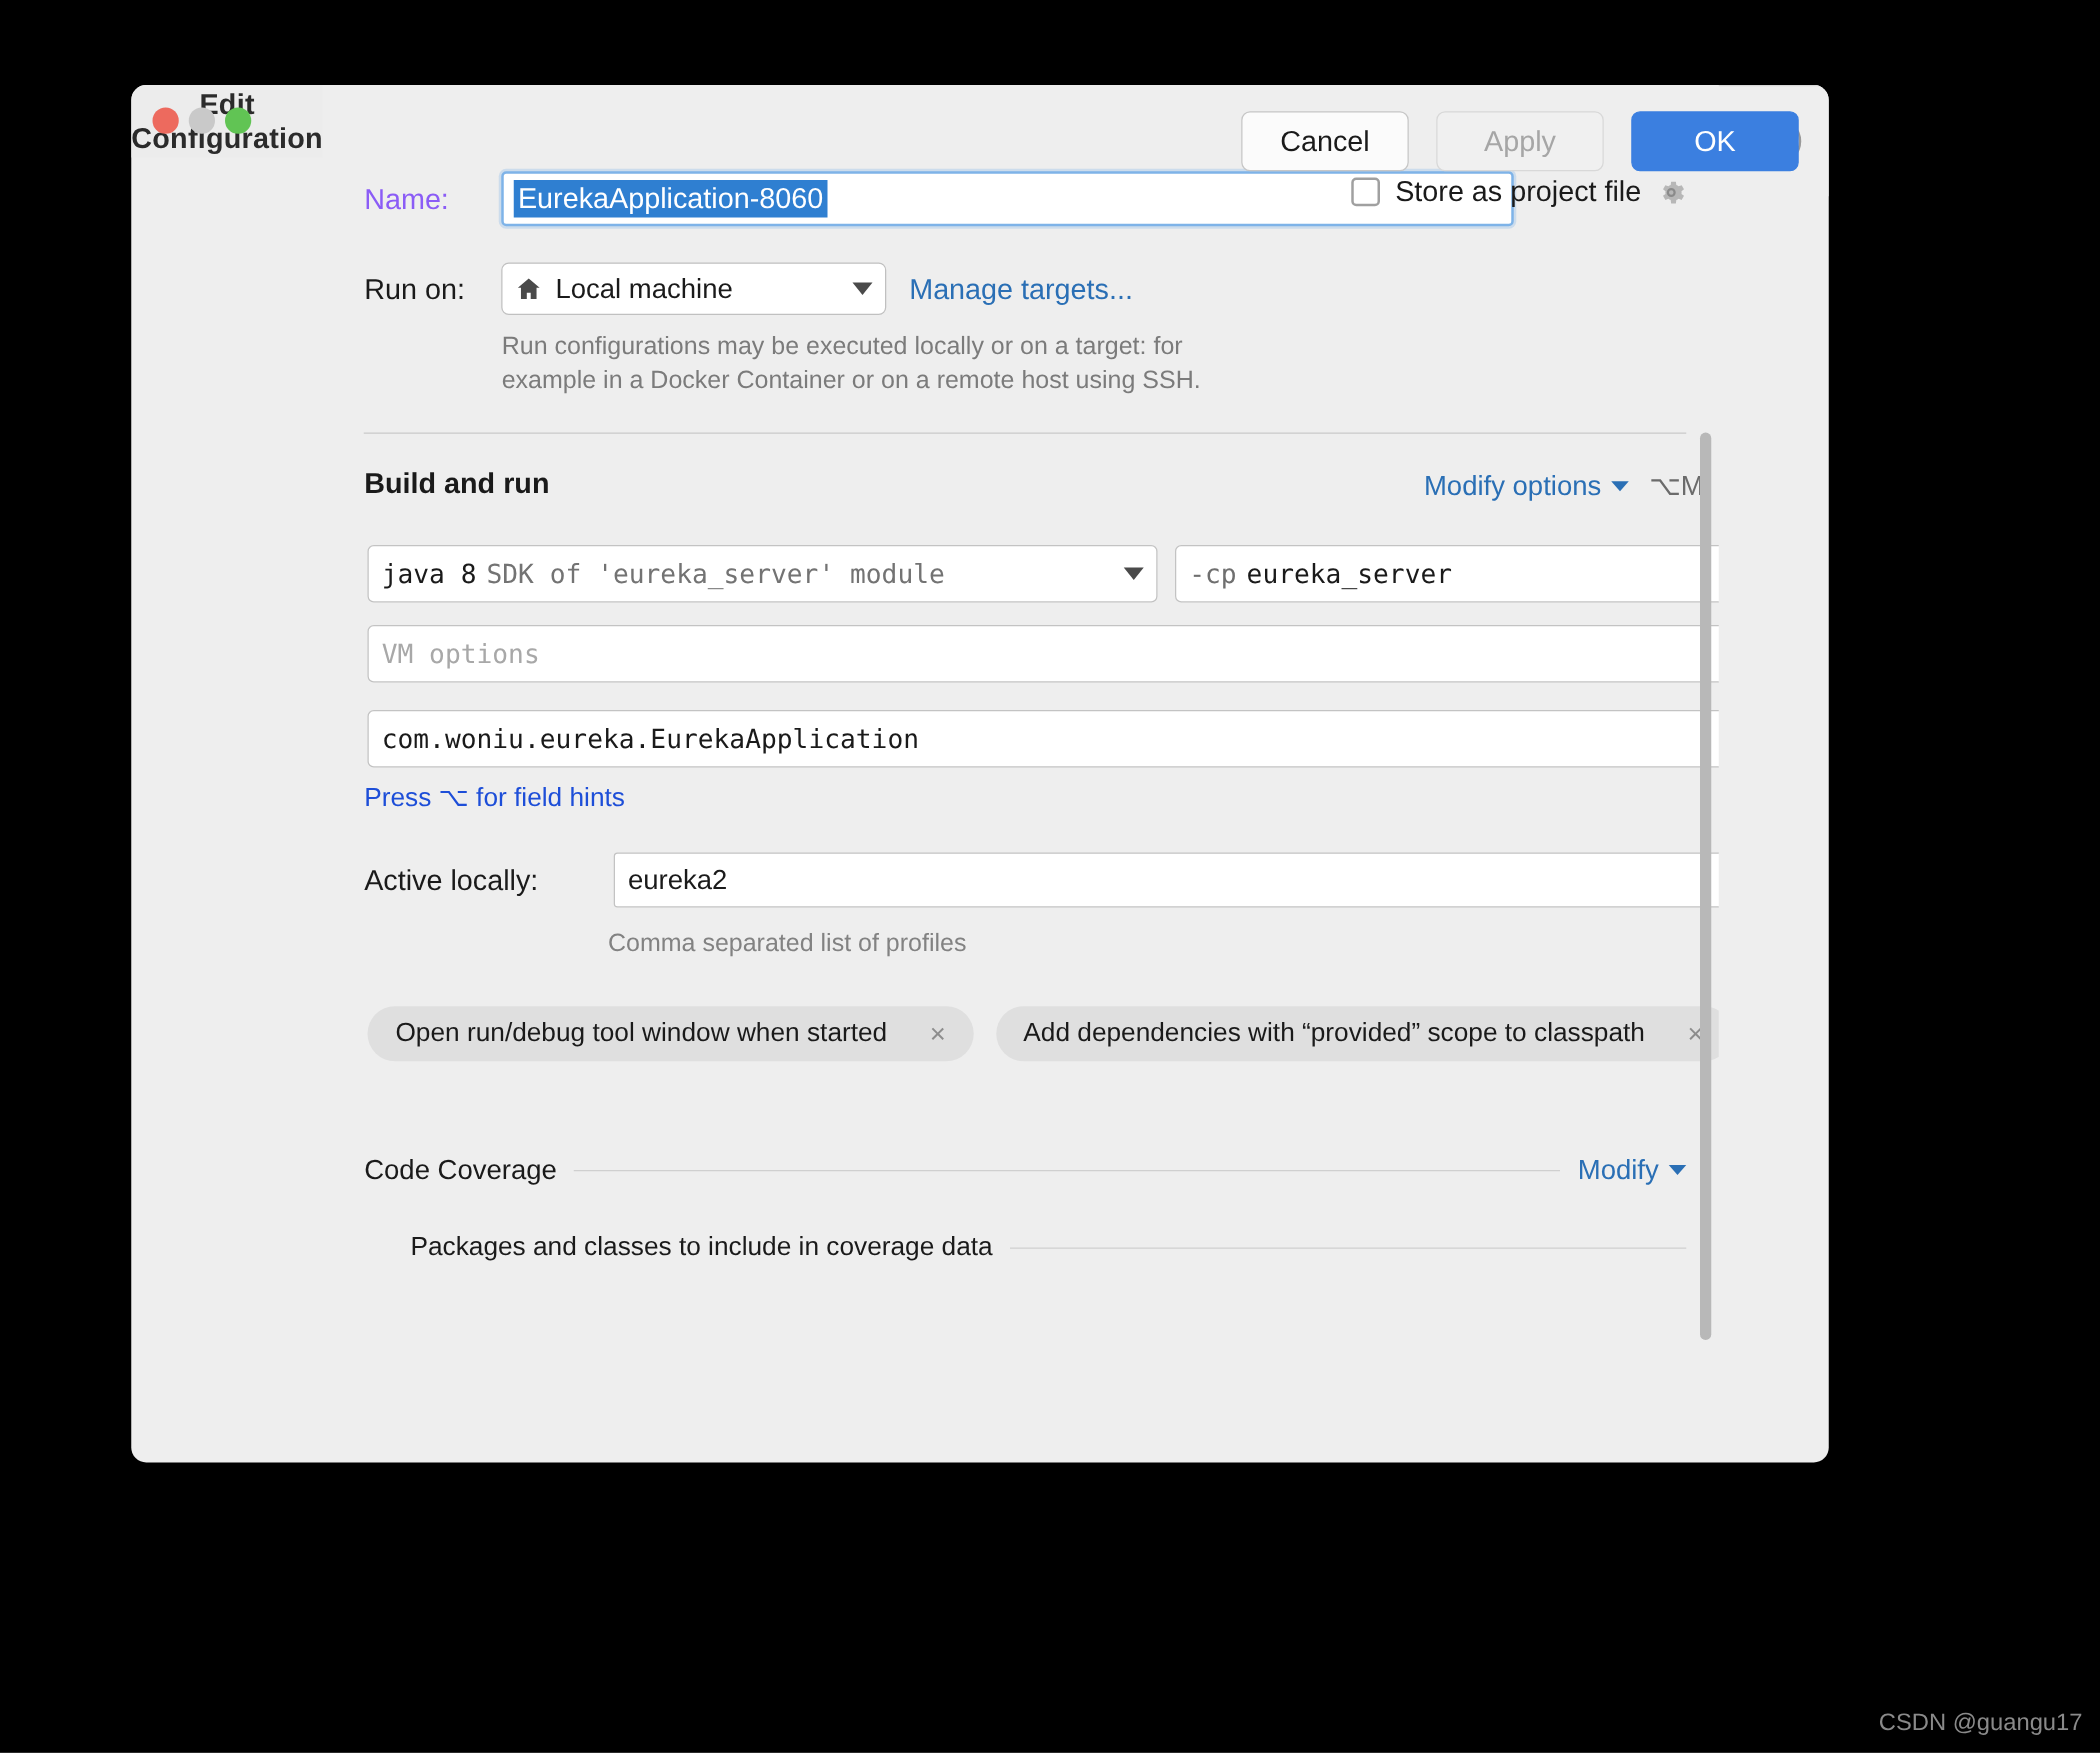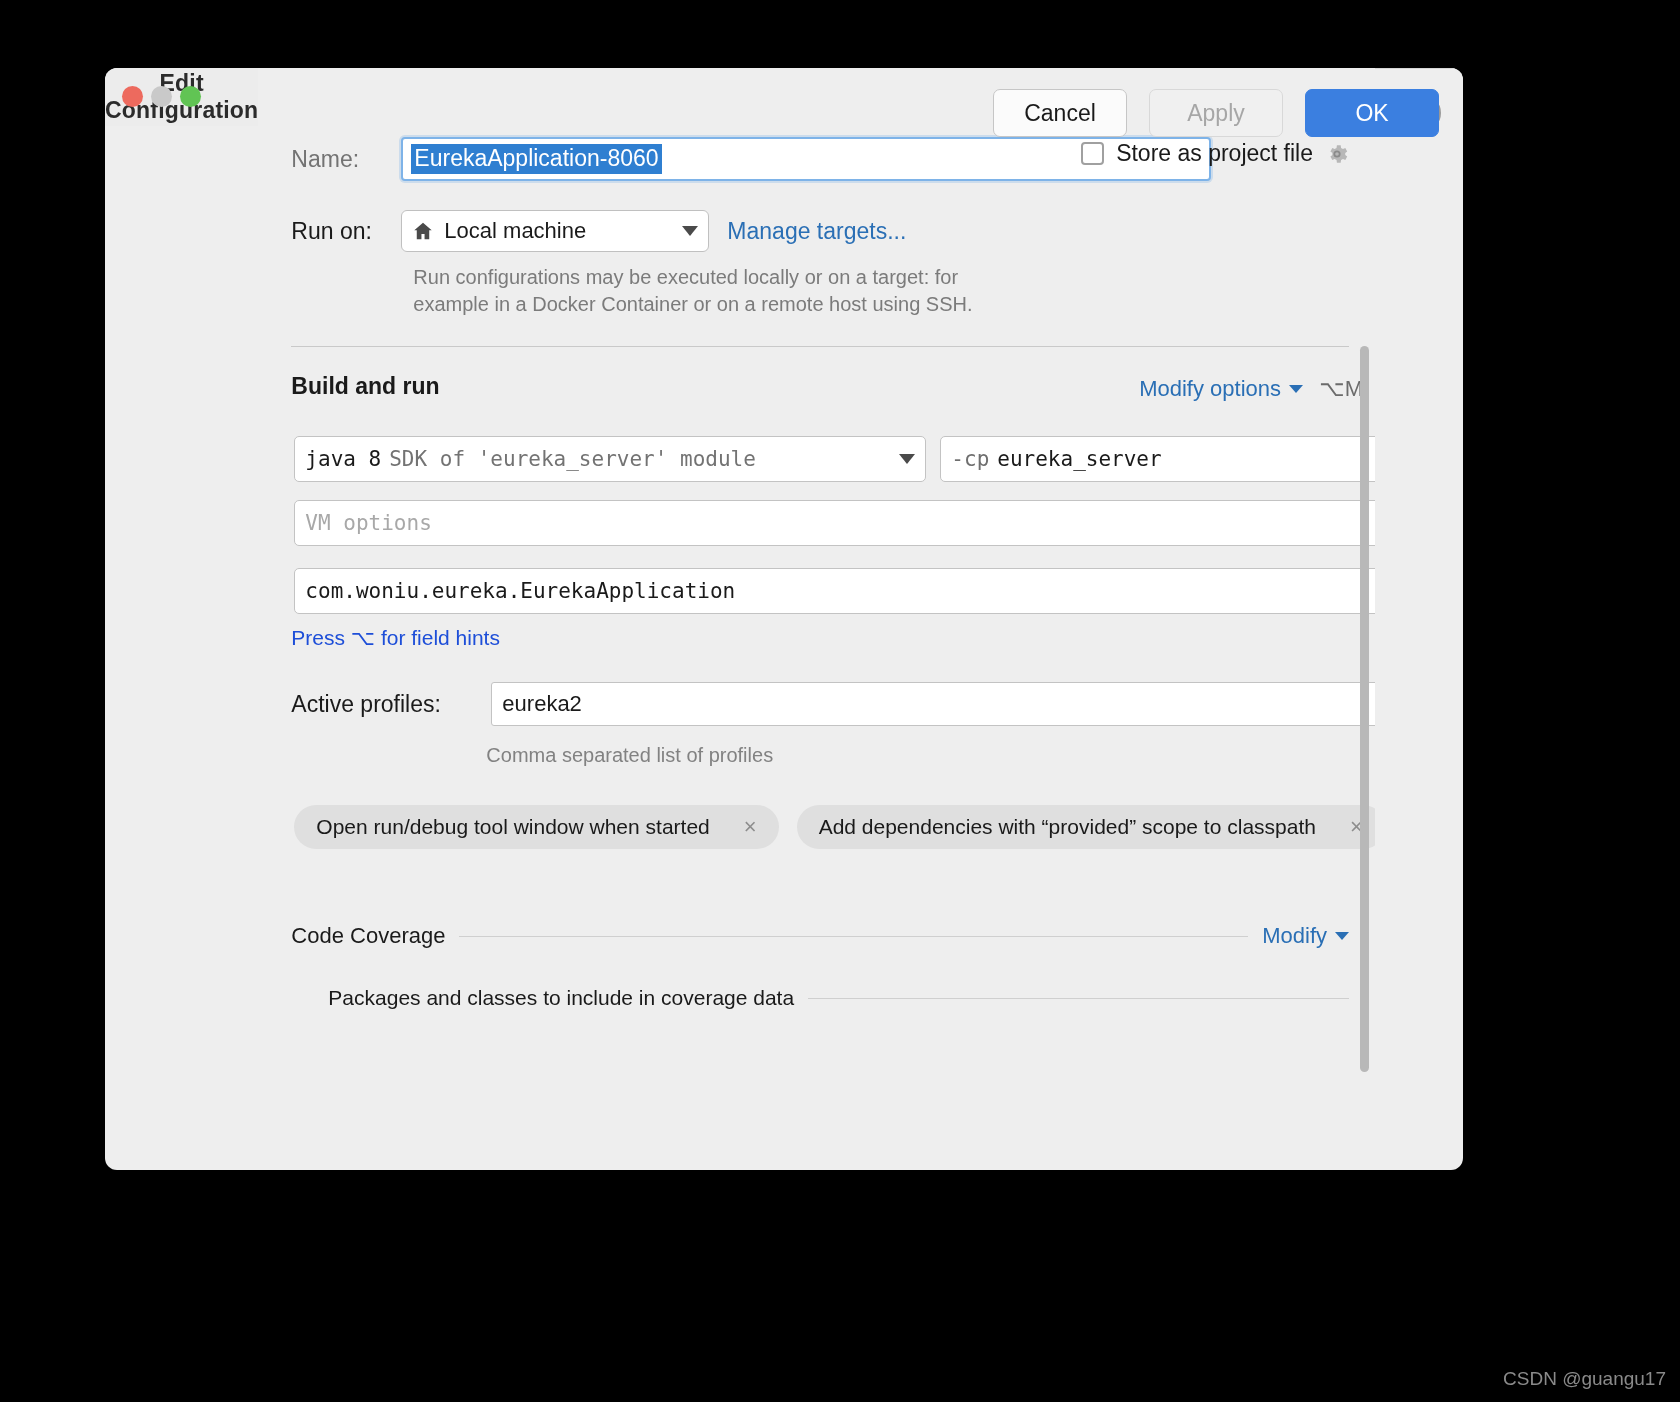--- a/index.html
+++ b/index.html
@@ -83,21 +83,21 @@
     left: 33px;
     top: 68px;
     right: 26px;
     height: 46px;
     display: flex;
     align-items: center;
   }
   .label-name {
     width: 110px;
     font-size: 23px;
-    color: #737373;
+    color: #8b5cf6;
   }
   .name-field {
     width: 810px;
     height: 44px;
     background: #ffffff;
     border: 2px solid #7eb3e8;
     border-radius: 4px;
     box-shadow: 0 0 0 2px rgba(126,179,232,0.30);
     display: flex;
     align-items: center;
@@ -188,21 +188,20 @@
   }
 
   .runon-desc {
     position: absolute;
     left: 143px;
     top: 196px;
     font-size: 20px;
     color: #7b7b7b;
     line-height: 1.35;
     width: 700px;
-    margin-left: 12px;
   }
 
   
   .sep-top {
     position: absolute;
     left: 33px;
     right: 26px;
     top: 278px;
     height: 1px;
     background: #c9c9c9;
@@ -574,21 +573,21 @@
         <span class="mini-icon">
           <svg viewBox="0 0 24 24" width="22" height="22" aria-hidden="true">
             <path stroke="#8a8a8a" stroke-width="1.8" fill="none" d="M14 4h6v6M20 4l-7 7M10 20H4v-6M4 20l7-7"></path>
           </svg>
         </span>
       </div>
 
       <div class="hint-row">Press ⌥ for field hints</div>
 
       <div class="profiles-row">
-        <div class="label-profiles">Active profiles:</div>
+        <div class="label-profiles">Active locally:</div>
         <div class="profiles-field">
           <span class="profiles-val">eureka2</span>
         </div>
       </div>
       <div class="profiles-desc">Comma separated list of profiles</div>
 
       <div class="pills">
         <div class="pill">
           <span class="ptxt">Open run/debug tool window when started</span>
           <span class="pclose">×</span>

